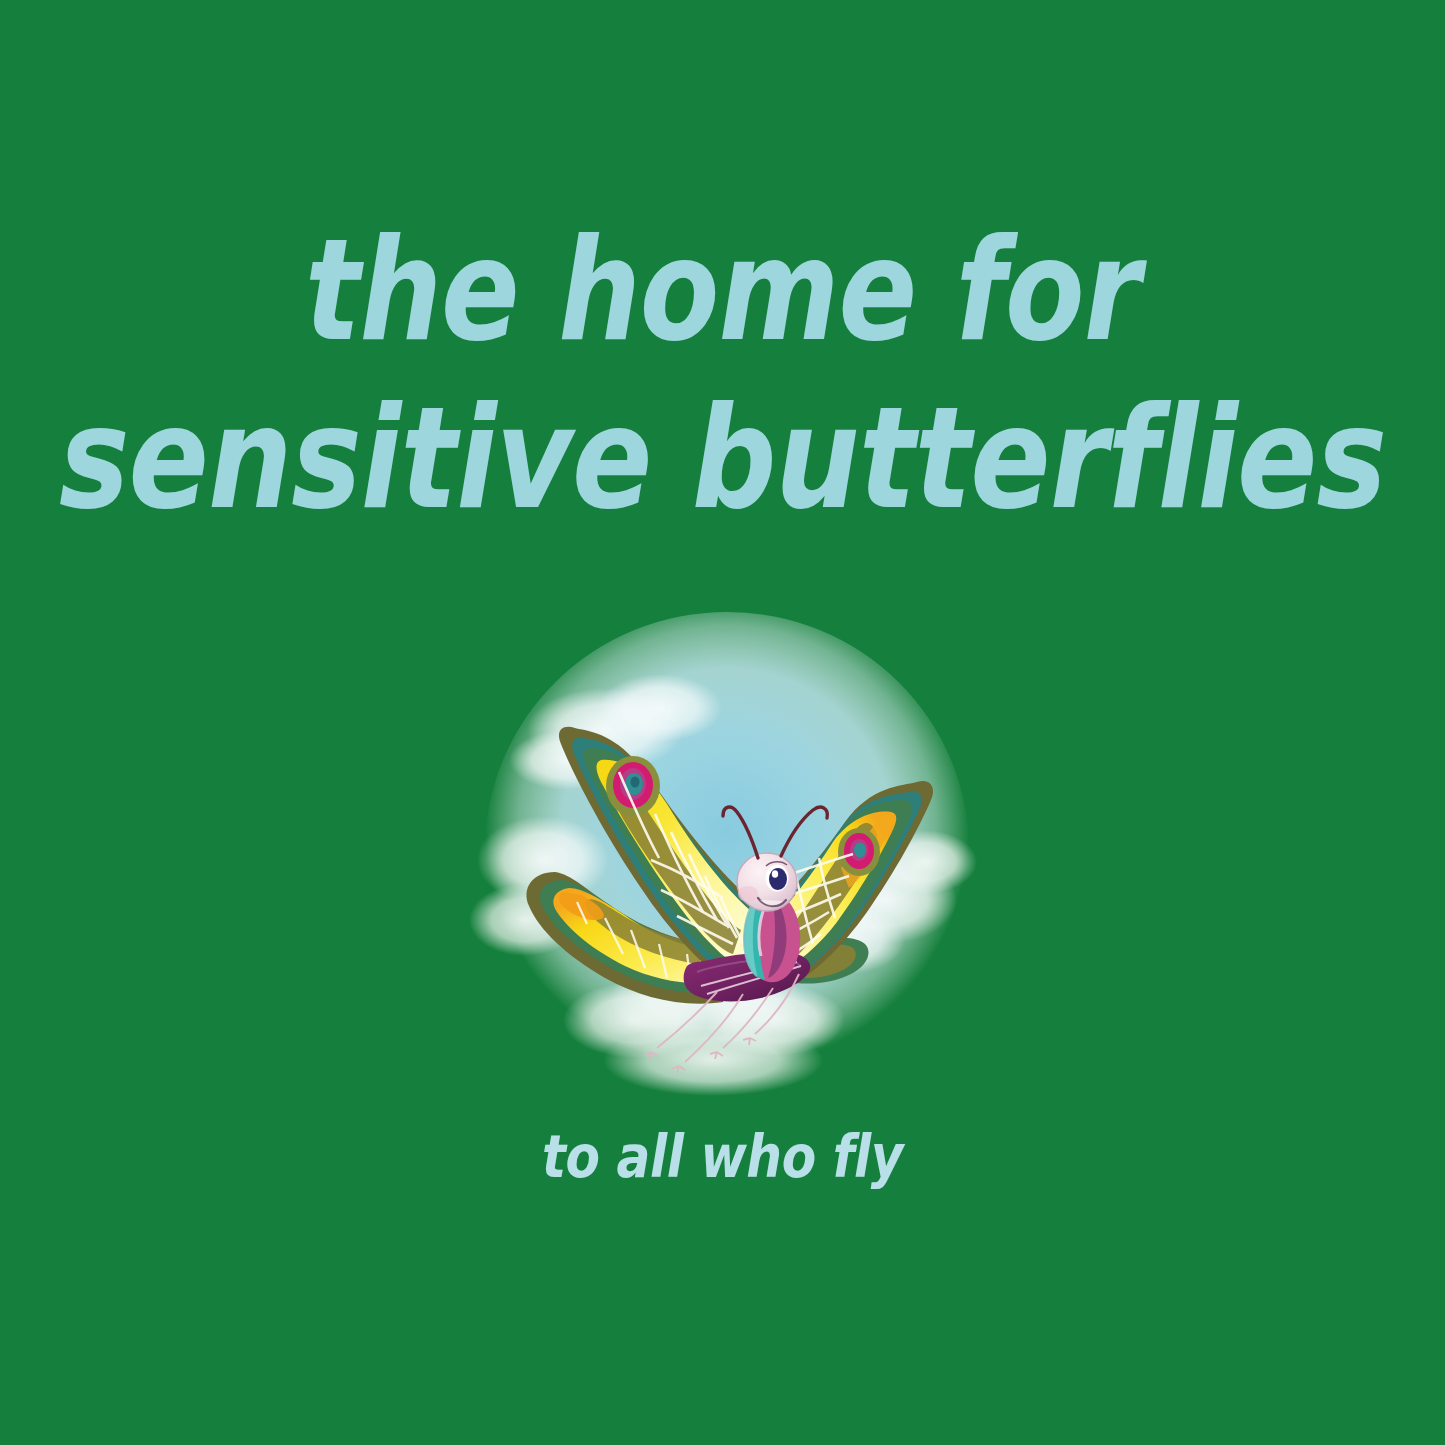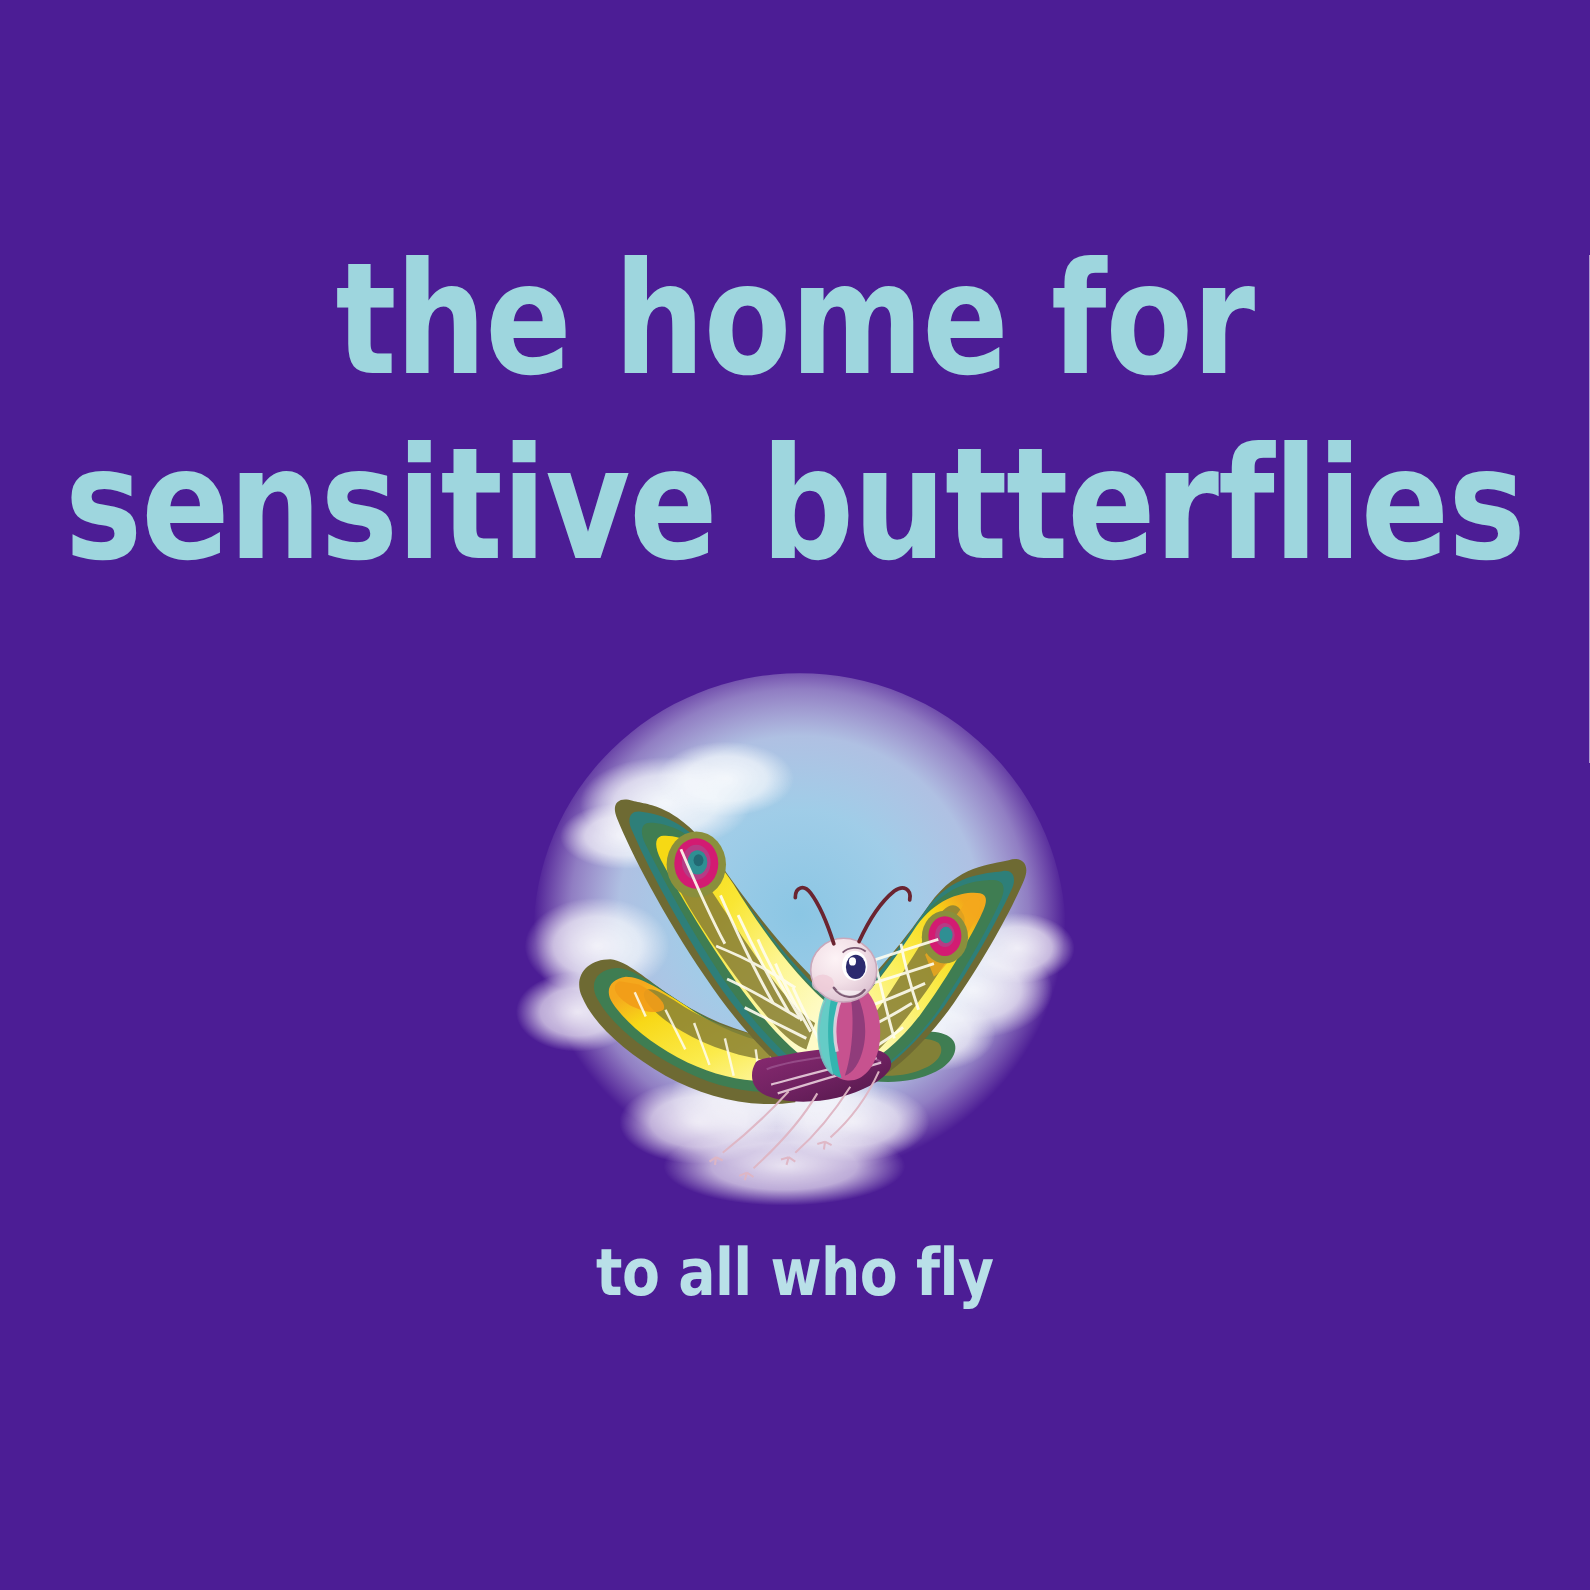--- a/index.html
+++ b/index.html
@@ -11,21 +11,22 @@
     width: 1445px;
     height: 1445px;
     position: relative;
     overflow: hidden;
     font-family: "DejaVu Sans", sans-serif;
   }
 
   .page {
     position: absolute;
     inset: 0;
-    background: #4c1d95;
+    background: #15803d;
+    font-style: italic;
   }
 
   
   .title-block {
     position: absolute;
     left: 0;
     top: 225px;
     width: 1445px;
     text-align: center;
   }

